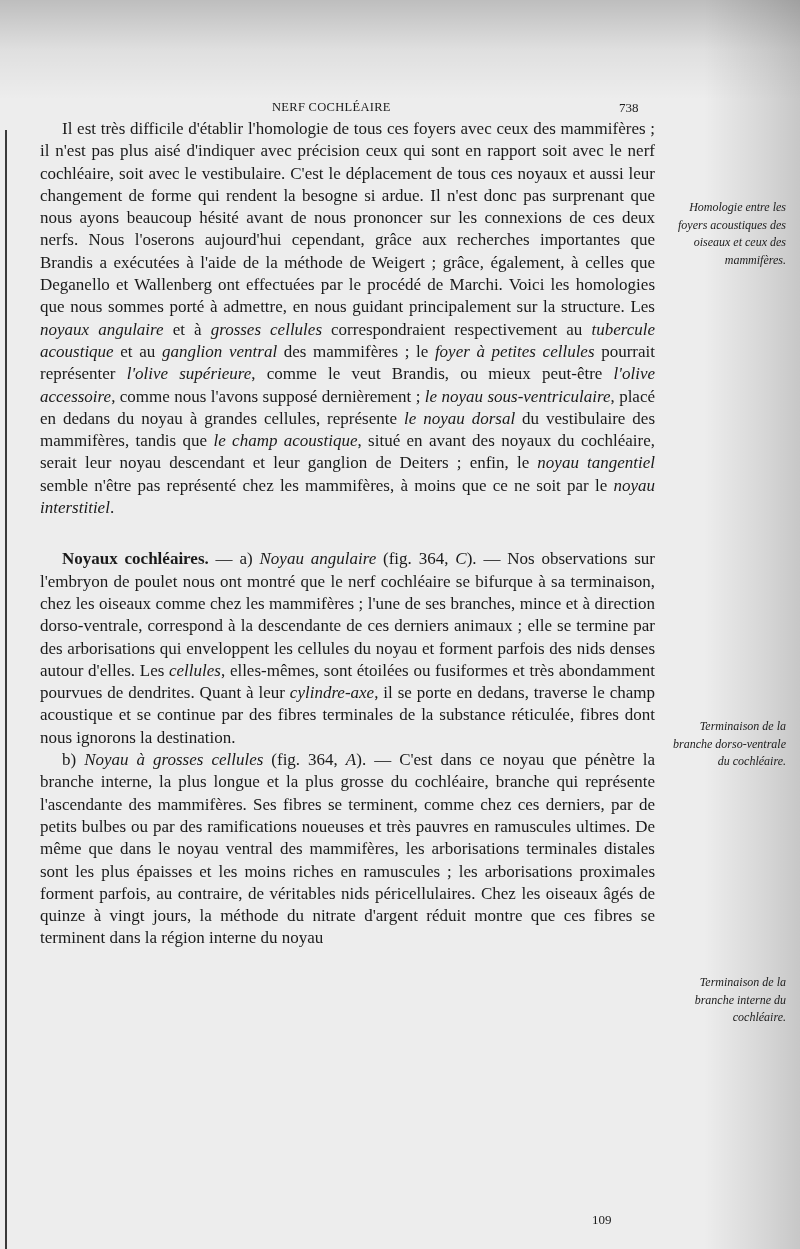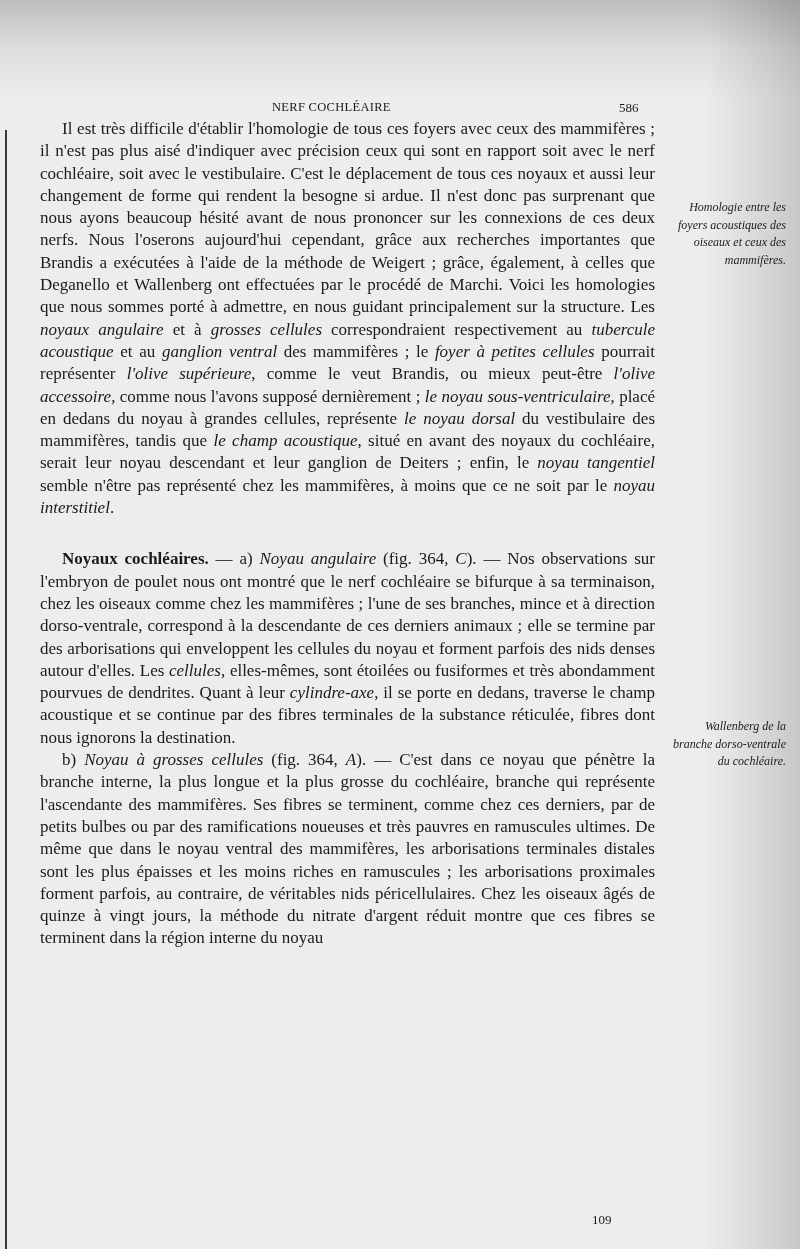--- a/index.html
+++ b/index.html
@@ -54,26 +54,27 @@
     }
   </style>
 </head>
 <body>
 
 <div class="page">
   <div class="left-rule"></div>
 
   <div class="running-head">
     <span class="running-title">NERF COCHLÉAIRE</span>
-    <span class="page-num-top">586</span>
+    <span class="page-num-top">738</span>
   </div>
 
   <div class="body-text">
     <p class="indent"><span>Il est très difficile d'établir l'homologie de tous ces foyers avec ceux des mammifères ; il n'est pas plus aisé d'indiquer avec précision ceux qui sont en rapport soit avec le nerf cochléaire, soit avec le vestibulaire. C'est le déplacement de tous ces noyaux et aussi leur changement de forme qui rendent la besogne si ardue. Il n'est donc pas surprenant que nous ayons beaucoup hésité avant de nous prononcer sur les connexions de ces deux nerfs. Nous l'oserons aujourd'hui cependant, grâce aux recherches importantes que Brandis a exécutées à l'aide de la méthode de Weigert ; grâce, également, à celles que Deganello et Wallenberg ont effectuées par le procédé de Marchi. Voici les homologies que nous sommes porté à admettre, en nous guidant principalement sur la structure. Les </span><em>noyaux angulaire</em><span> et à </span><em>grosses cellules</em><span> correspondraient respectivement au </span><em>tubercule acoustique</em><span> et au </span><em>ganglion ventral</em><span> des mammifères ; le </span><em>foyer à petites cellules</em><span> pourrait représenter </span><em>l'olive supérieure</em><span>, comme le veut Brandis, ou mieux peut-être </span><em>l'olive accessoire</em><span>, comme nous l'avons supposé dernièrement ; </span><em>le noyau sous-ventriculaire</em><span>, placé en dedans du noyau à grandes cellules, représente </span><em>le noyau dorsal</em><span> du vestibulaire des mammifères, tandis que </span><em>le champ acoustique</em><span>, situé en avant des noyaux du cochléaire, serait leur noyau descendant et leur ganglion de Deiters ; enfin, le </span><em>noyau tangentiel</em><span> semble n'être pas représenté chez les mammifères, à moins que ce ne soit par le </span><em>noyau interstitiel</em><span>.</span></p>
     <p class="indent gap"><b class="runin">Noyaux cochléaires.</b><span> — a) </span><em>Noyau angulaire</em><span> (fig. 364, </span><em>C</em><span>). — Nos observations sur l'embryon de poulet nous ont montré que le nerf cochléaire se bifurque à sa terminaison, chez les oiseaux comme chez les mammifères ; l'une de ses branches, mince et à direction dorso-ventrale, correspond à la descendante de ces derniers animaux ; elle se termine par des arborisations qui enveloppent les cellules du noyau et forment parfois des nids denses autour d'elles. Les </span><em>cellules</em><span>, elles-mêmes, sont étoilées ou fusiformes et très abondamment pourvues de dendrites. Quant à leur </span><em>cylindre-axe</em><span>, il se porte en dedans, traverse le champ acoustique et se continue par des fibres terminales de la substance réticulée, fibres dont nous ignorons la destination.</span></p>
     <p class="indent"><span>b) </span><em>Noyau à grosses cellules</em><span> (fig. 364, </span><em>A</em><span>). — C'est dans ce noyau que pénètre la branche interne, la plus longue et la plus grosse du cochléaire, branche qui représente l'ascendante des mammifères. Ses fibres se terminent, comme chez ces derniers, par de petits bulbes ou par des ramifications noueuses et très pauvres en ramuscules ultimes. De même que dans le noyau ventral des mammifères, les arborisations terminales distales sont les plus épaisses et les moins riches en ramuscules ; les arborisations proximales forment parfois, au contraire, de véritables nids péricellulaires. Chez les oiseaux âgés de quinze à vingt jours, la méthode du nitrate d'argent réduit montre que ces fibres se terminent dans la région interne du noyau</span></p>
   </div>
 
   <div class="margin-note note-1">Homologie entre les foyers acoustiques des oiseaux et ceux des mammifères.</div>
-  <div class="margin-note note-2">Wallenberg de la branche dorso-ventrale du cochléaire.</div>
+  <div class="margin-note note-2">Terminaison de la branche dorso-ventrale du cochléaire.</div>
+  <div class="margin-note note-3">Terminaison de la branche interne du cochléaire.</div>
 
   <div class="sig">109</div>
 </div>
 
 </body></html>

